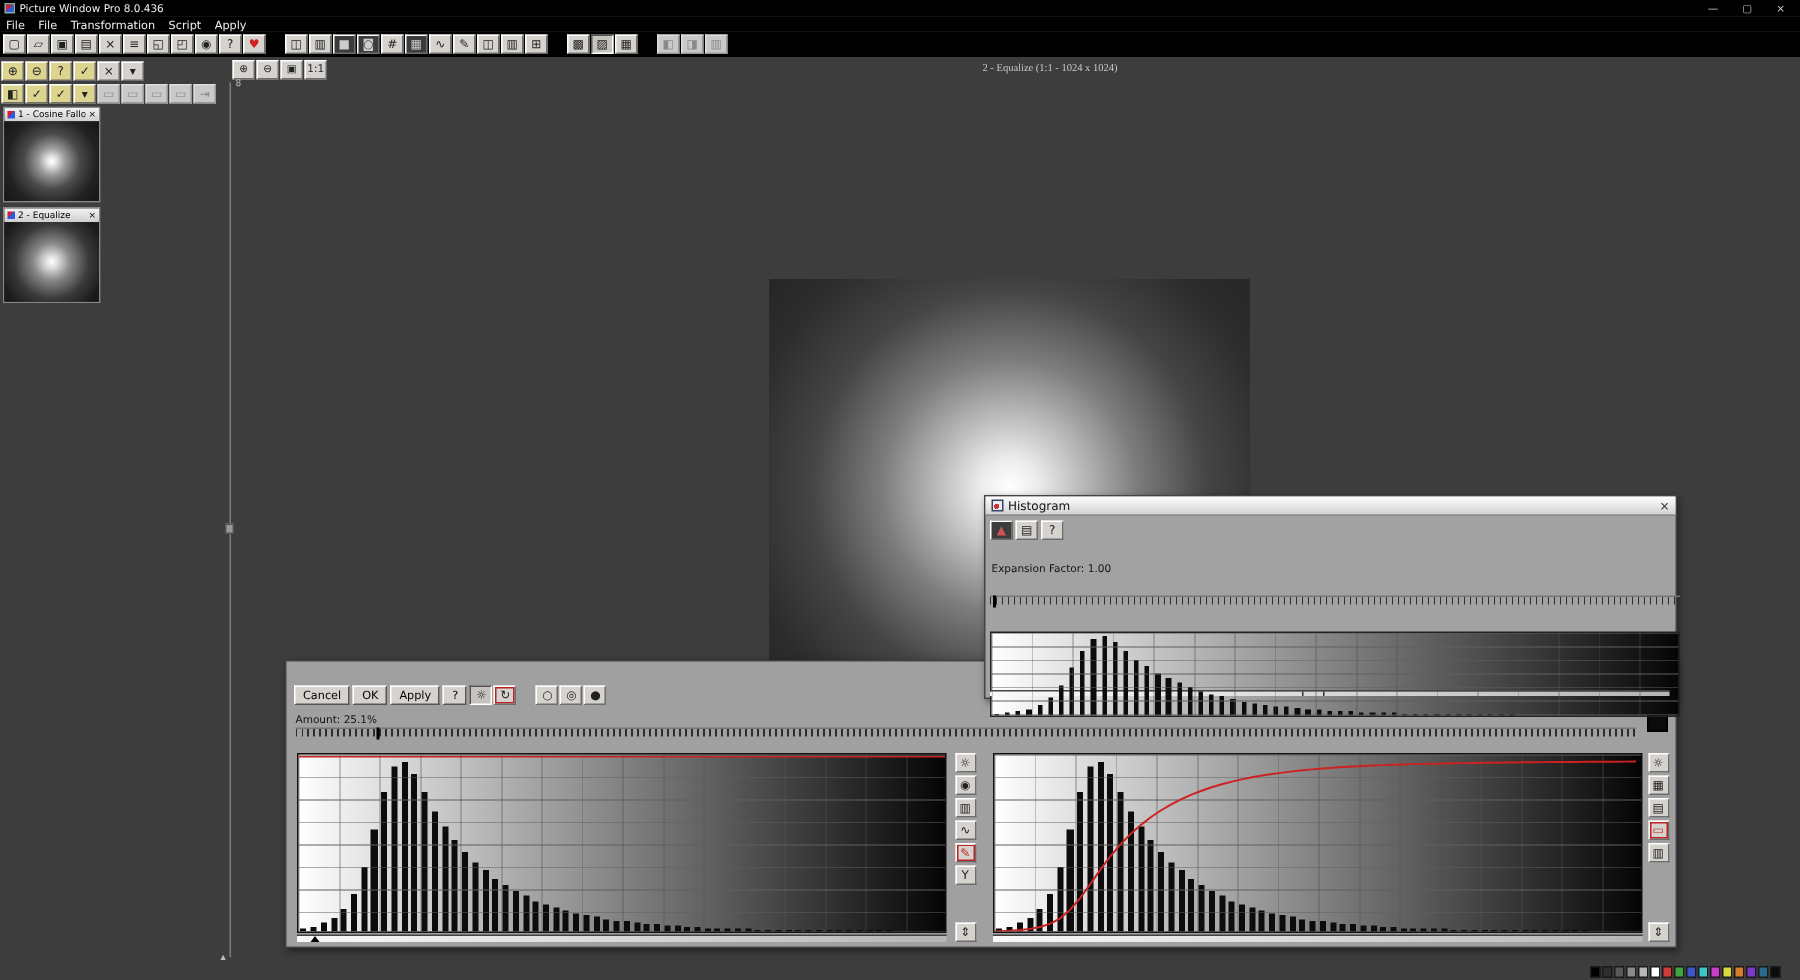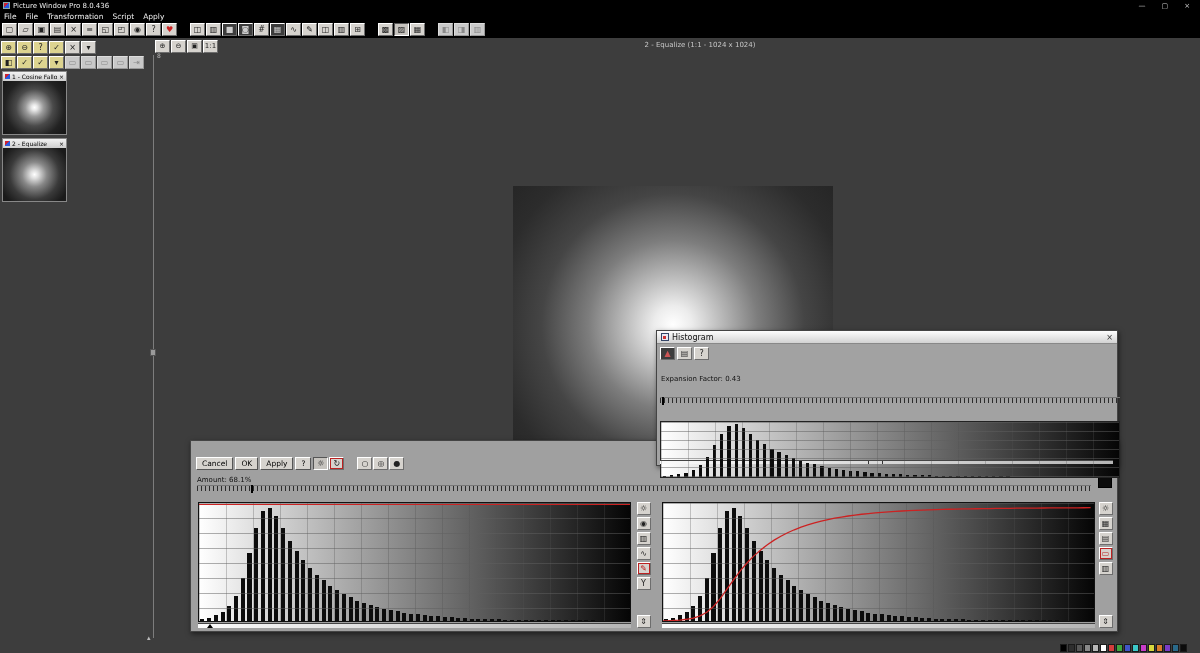--- a/index.html
+++ b/index.html
@@ -43,21 +43,21 @@
   .thumb-body{height:53px;}
   .glow1{background:#141414 radial-gradient(circle at 50% 50%,#fff 0%,#e8e8e8 7%,#9a9a9a 22%,#4a4a4a 45%,#222 72%,#151515 100%);}
   .glow2{background:#141414 radial-gradient(circle at 50% 50%,#fff 0%,#ddd 10%,#888 30%,#3a3a3a 60%,#1a1a1a 88%);}
 
   
   .splitter{position:absolute;left:153px;top:55px;width:1px;height:583px;background:#7d7d7d;cursor:col-resize;z-index:2;}
   .splitter-handle{position:absolute;left:150px;top:349px;width:6px;height:7px;background:#9a9a9a;border:1px solid #555;z-index:2;cursor:col-resize;}
   .splitter-bottom{position:absolute;left:147px;top:634px;color:#bbb;font-size:7px;z-index:2;}
 
   
-  .canvas-label{position:absolute;left:540px;top:41px;width:320px;text-align:center;color:#c8c8c8;font-size:7px;z-index:1;}
+  .canvas-label{position:absolute;left:540px;top:41px;width:320px;text-align:center;color:#c8c8c8;font-size:7px;z-index:1;font-family:Liberation Serif, serif;}
   .main-image{position:absolute;left:513px;top:186px;width:320px;height:257px;z-index:1;background:#262626 radial-gradient(circle at 50% 54%,#fff 0%,#ececec 9%,#bdbdbd 22%,#7d7d7d 40%,#454545 62%,#2c2c2c 85%,#262626 100%);}
 
   
   .dlg-title{height:13px;background:linear-gradient(#fdfdfd,#d2d2d2);display:flex;align-items:center;padding:0 4px;gap:3px;font-size:8px;color:#111;border-bottom:1px solid #888;cursor:move;}
   .dlg-ico{width:8px;height:8px;flex:none;border:1px solid #346;background:radial-gradient(circle at 40% 60%,#c33 0 35%,#e8e8f2 36%);}
   .dlg-close{margin-left:auto;font-size:8px;color:#333;cursor:pointer;}
 
   
   .hwin{position:absolute;left:656px;top:330px;width:462px;height:136px;background:#a2a2a2;border:1px solid #444;z-index:3;box-shadow:1px 2px 5px rgba(0,0,0,.5);}
   .hw-toolbar{position:absolute;left:3px;top:16px;display:flex;gap:1px;}
@@ -217,21 +217,21 @@
     <span class="dlg-ico"></span>
     <span>Histogram</span>
     <span class="dlg-close">×</span>
   </div>
   <div class="hw-toolbar">
 
   <button class="btn dark red">▲</button>
       <button class="btn">▤</button>
       <button class="btn">?</button>
     </div>
-  <div class="hw-exp">Expansion Factor: 0.43</div>
+  <div class="hw-exp">Expansion Factor: 1.00</div>
   <div class="ruler hw-ruler">
     <div class="pointer" style="left:2px;"></div>
   </div>
   <div class="chart hw-chart">
       <div class="hbar" style="left: 0.429688%; width: 0.703125%; height: 1.92%; background: rgb(12, 12, 12);"></div>
       <div class="hbar" style="left: 1.99219%; width: 0.703125%; height: 2.88%; background: rgb(12, 12, 12);"></div>
       <div class="hbar" style="left: 3.55469%; width: 0.703125%; height: 4.8%; background: rgb(12, 12, 12);"></div>
       <div class="hbar" style="left: 5.11719%; width: 0.703125%; height: 7.68%; background: rgb(12, 12, 12);"></div>
       <div class="hbar" style="left: 6.67969%; width: 0.703125%; height: 12.48%; background: rgb(12, 12, 12);"></div>
       <div class="hbar" style="left: 8.24219%; width: 0.703125%; height: 21.12%; background: rgb(12, 12, 12);"></div>
@@ -308,21 +308,21 @@
     <button class="pushbtn">?</button>
     <span style="display:inline-flex;">
 
     <button class="btn active">☼</button>
         <button class="btn accent-outline">↻</button>
         <button class="btn gap">○</button>
         <button class="btn">◎</button>
         <button class="btn">●</button>
       </span>
   </div>
-  <div class="eq-amount">Amount: 68.1%</div>
+  <div class="eq-amount">Amount: 25.1%</div>
   <div class="ruler eq-ruler">
     <div class="pointer" style="left:6%;"></div>
   </div>
   <div class="eq-swatch"></div>
 
   <div class="chart eq-chart-left">
       <div class="hbar" style="left: 0.3125%; width: 0.9375%; height: 1.92%; background: rgb(12, 12, 12);"></div>
       <div class="hbar" style="left: 1.875%; width: 0.9375%; height: 2.88%; background: rgb(12, 12, 12);"></div>
       <div class="hbar" style="left: 3.4375%; width: 0.9375%; height: 4.8%; background: rgb(12, 12, 12);"></div>
       <div class="hbar" style="left: 5%; width: 0.9375%; height: 7.68%; background: rgb(12, 12, 12);"></div>

